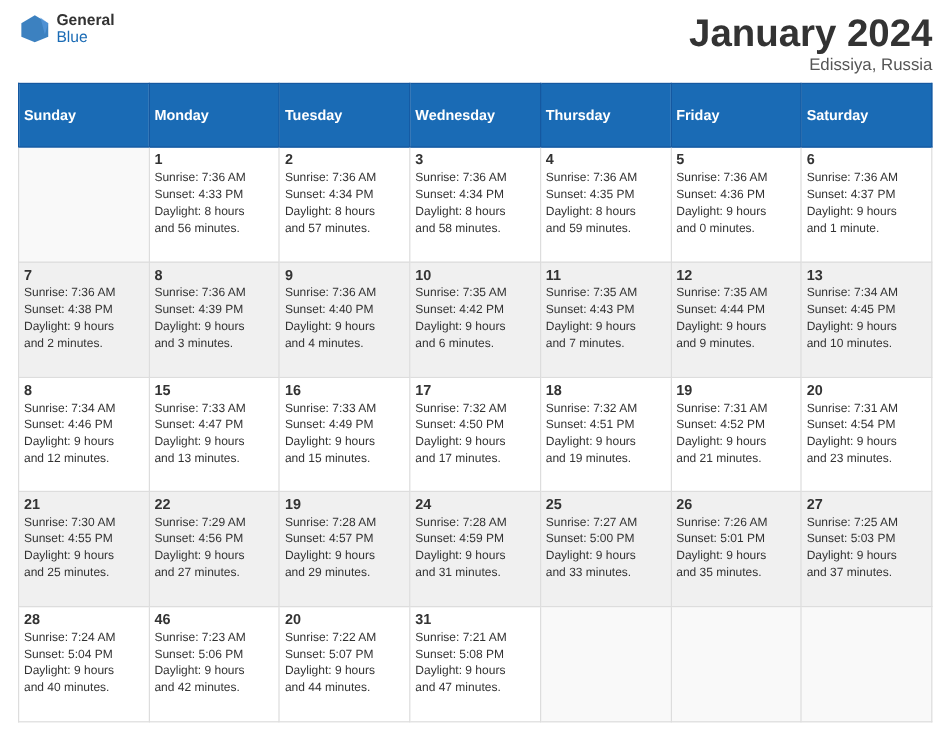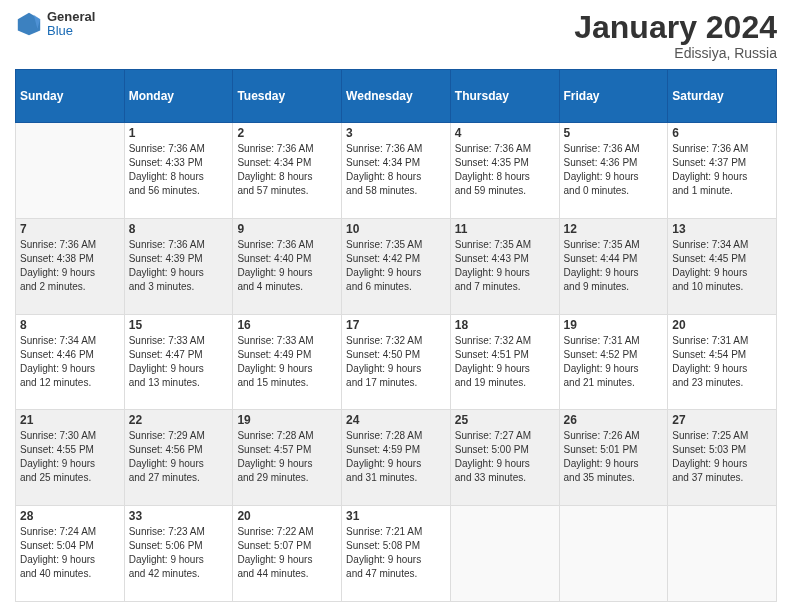--- a/index.html
+++ b/index.html
@@ -253,21 +253,21 @@
             <span class="day-number">27</span>
             <div class="day-info">Sunrise: 7:25 AM<br>Sunset: 5:03 PM<br>Daylight: 9 hours<br>and 37 minutes.</div>
           </td>
         </tr>
         <tr>
           <td>
             <span class="day-number">28</span>
             <div class="day-info">Sunrise: 7:24 AM<br>Sunset: 5:04 PM<br>Daylight: 9 hours<br>and 40 minutes.</div>
           </td>
           <td>
-            <span class="day-number">33</span>
+            <span class="day-number">46</span>
             <div class="day-info">Sunrise: 7:23 AM<br>Sunset: 5:06 PM<br>Daylight: 9 hours<br>and 42 minutes.</div>
           </td>
           <td>
             <span class="day-number">20</span>
             <div class="day-info">Sunrise: 7:22 AM<br>Sunset: 5:07 PM<br>Daylight: 9 hours<br>and 44 minutes.</div>
           </td>
           <td>
             <span class="day-number">31</span>
             <div class="day-info">Sunrise: 7:21 AM<br>Sunset: 5:08 PM<br>Daylight: 9 hours<br>and 47 minutes.</div>
           </td>

